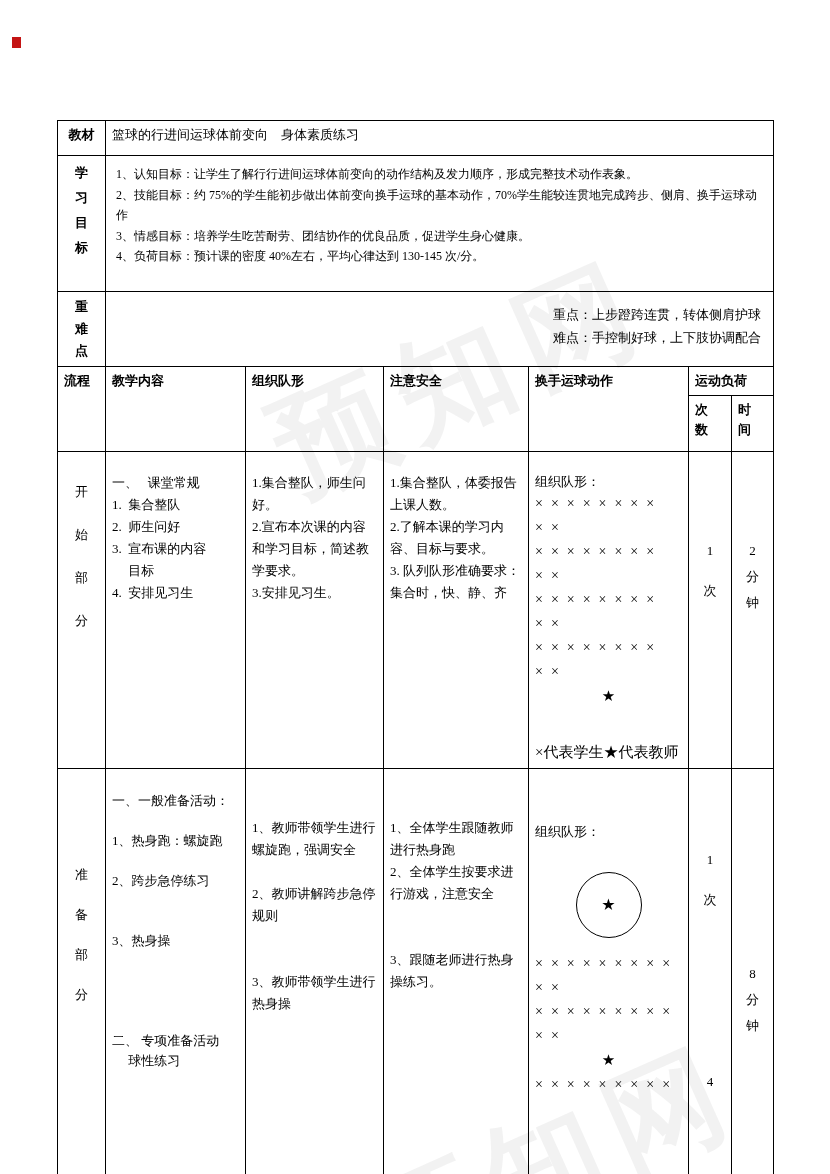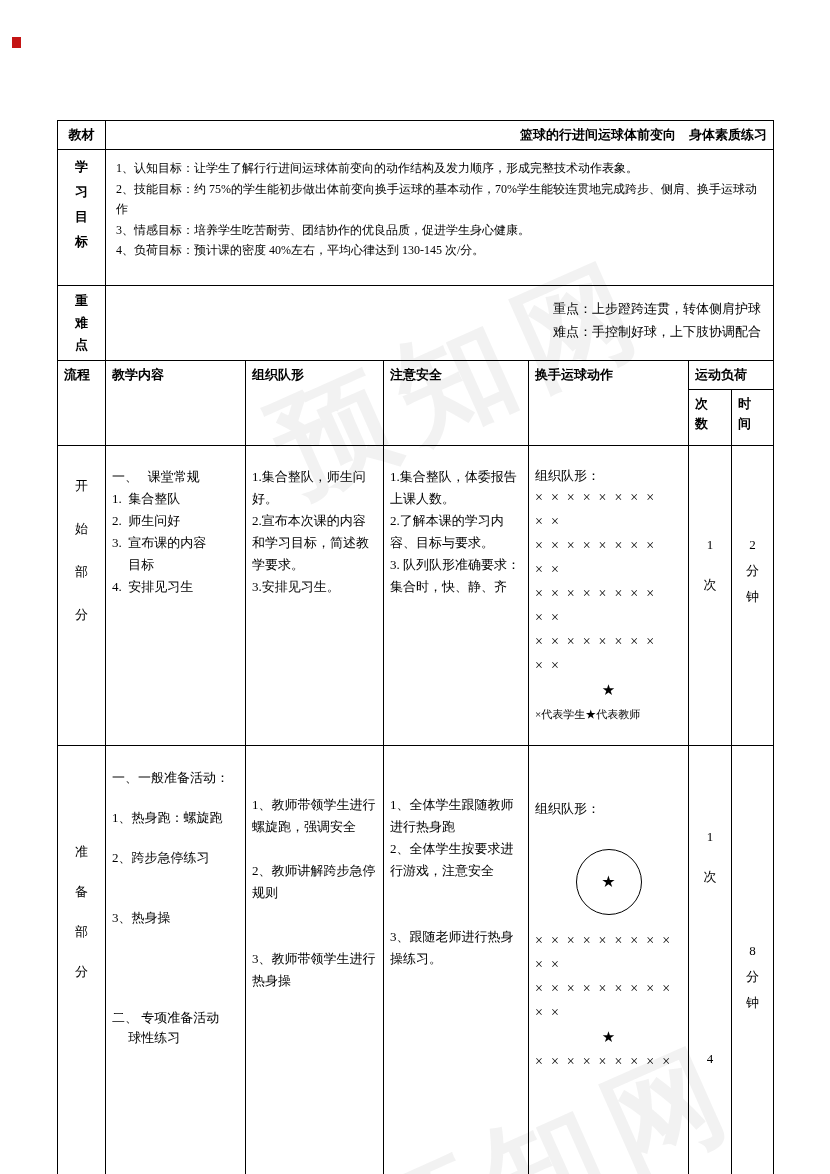--- a/index.html
+++ b/index.html
@@ -17,27 +17,27 @@
   .wm-center { left:265px; top:300px; font-size:115px; letter-spacing:16px; transform:rotate(-24deg); }
   .wm-bottom { left:355px; top:1085px; font-size:115px; letter-spacing:16px; transform:rotate(-24deg); }
 
   table.plan {
     position:absolute; left:57px; top:120px; width:716px;
     border-collapse:collapse; table-layout:fixed; background:transparent;
   }
   .plan td { border:1px solid #000; vertical-align:top; padding:4px 6px; font-size:13px; line-height:20px; }
   .pre { white-space:pre-wrap; }
   .label { text-align:center; vertical-align:middle; font-weight:bold; font-size:14px; }
-  .title-cell { text-align:right; vertical-align:middle; font-weight:bold; font-size:15px; }
+  .title-cell { text-align:left; vertical-align:middle; font-weight:normal; font-size:15px; }
   .hdr { text-align:left; vertical-align:middle; font-weight:bold; font-size:14px; line-height:23px; }
   .stage { text-align:center; font-size:14px; }
   .formation { letter-spacing:8px; line-height:24px; font-size:14px; }
   .star-line { text-align:center; line-height:25px; font-size:15px; }
   .org-title { line-height:20px; }
-  .legend { line-height:23px; font-size:11px; }
+  .legend { line-height:23px; font-size:15px;margin-top:32px; }
   .num-cell { text-align:center; }
   .circle {
     width:66px; height:66px; border:1px solid #000; border-radius:50%;
     margin:30px auto 0; display:flex; align-items:center; justify-content:center; font-size:16px;
   }
 </style>
 </head>
 <body>
 
 <div class="page">
@@ -52,21 +52,21 @@
         <col style="width:140px">
         <col style="width:138px">
       <col style="width:145px">
         <col style="width:160px">
         <col style="width:43px">
         <col style="width:42px">
     </colgroup>
     <tbody>
 
     <tr>
-      <td class="label" style="height:29px">教材</td>
+      <td class="label" style="height:35px">教材</td>
       <td colspan="6" class="title-cell pre">篮球的行进间运球体前变向    身体素质练习</td>
     </tr>
 
     <tr>
       <td class="label pre" style="height:136px; line-height:25px;">学
 习
 目
 标</td>
       <td colspan="6" class="pre" style="padding:8px 10px; line-height:20.5px; font-size:12px;">1、认知目标：让学生了解行行进间运球体前变向的动作结构及发力顺序，形成完整技术动作表象。
 2、技能目标：约 75%的学生能初步做出体前变向换手运球的基本动作，70%学生能较连贯地完成跨步、侧肩、换手运球动作

